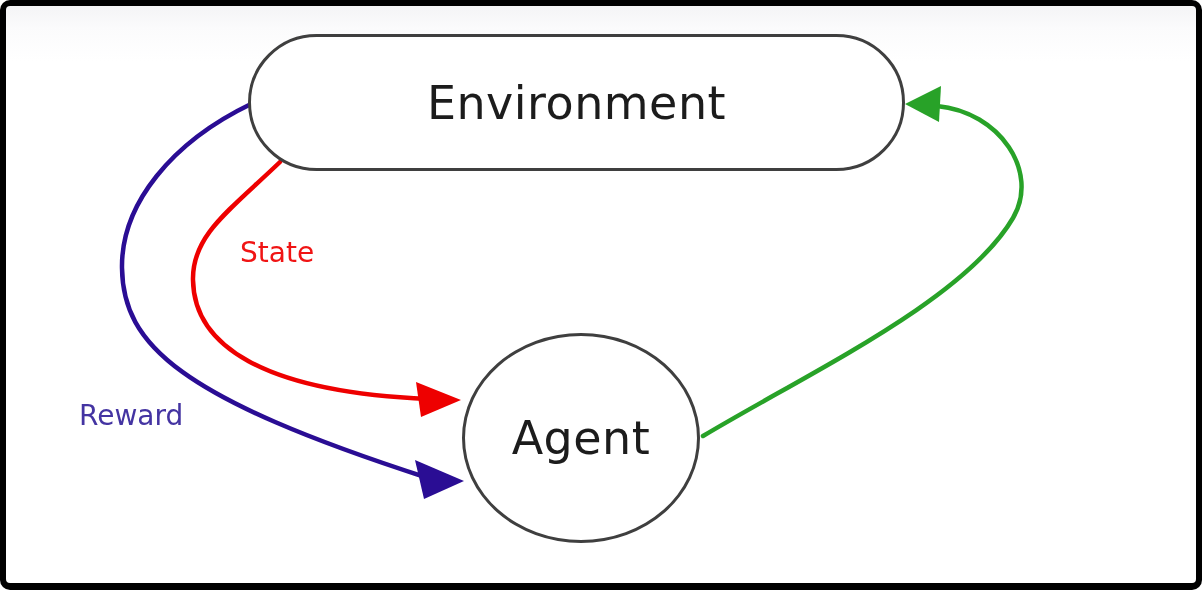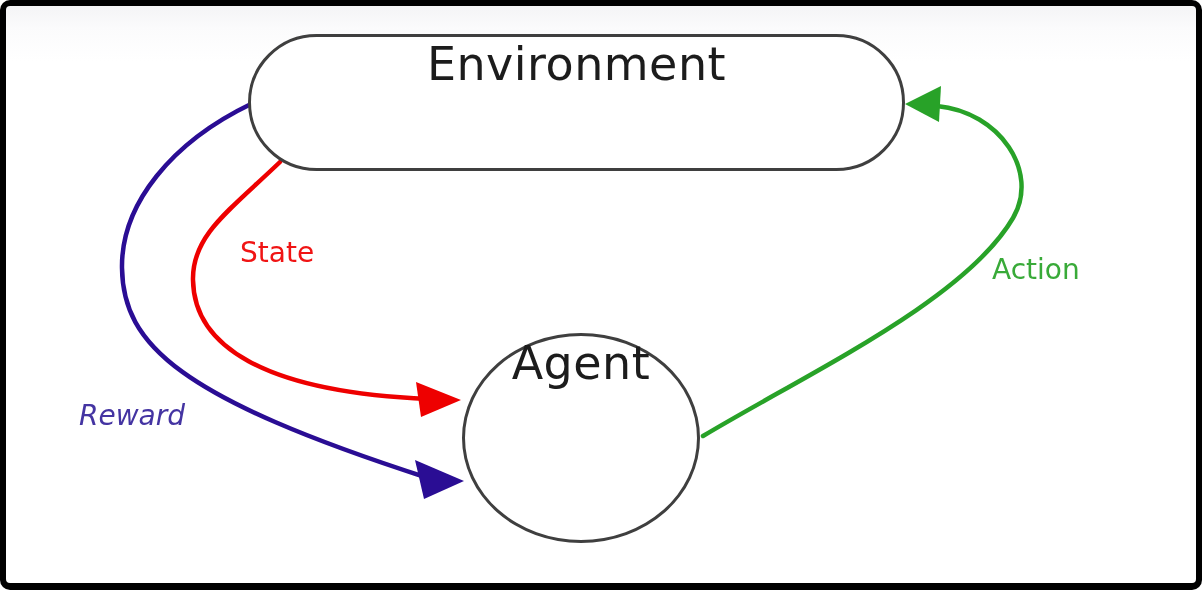--- a/index.html
+++ b/index.html
@@ -33,20 +33,21 @@
     width: 1202px;
     height: 590px;
     pointer-events: none;
   }
   .node {
     position: absolute;
     box-sizing: border-box;
     background: #ffffff;
     border: 3px solid #3f3f3f;
     display: flex;
+    align-items: center;
     justify-content: center;
     color: #1c1c1c;
     font-size: 46px;
     letter-spacing: 0.5px;
   }
   .node-environment {
     left: 248px;
     top: 34px;
     width: 657px;
     height: 137px;
@@ -89,16 +90,15 @@
   <div class="node node-environment">
     <span>Environment</span>
   </div>
 
   <div class="node node-agent">
     <span>Agent</span>
   </div>
 
   <div class="edge-label label-state" style="color: rgb(240, 20, 20);">State</div>
 
-  <div class="edge-label label-reward" style="color: rgb(68, 52, 162); font-style: italic;">Reward</div>
+  <div class="edge-label label-reward" style="color: rgb(68, 52, 162);">Reward</div>
 
-  <div class="edge-label label-action" style="color: rgb(57, 170, 57);">Action</div>
 </div>
 
 </body></html>

